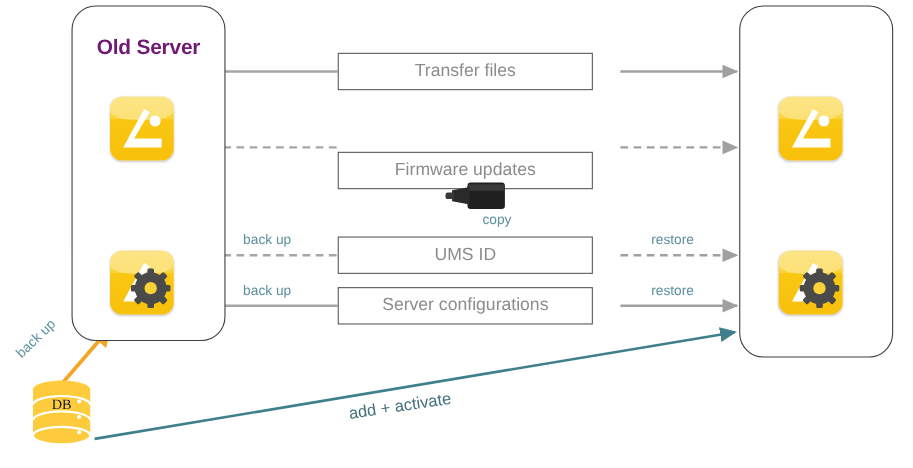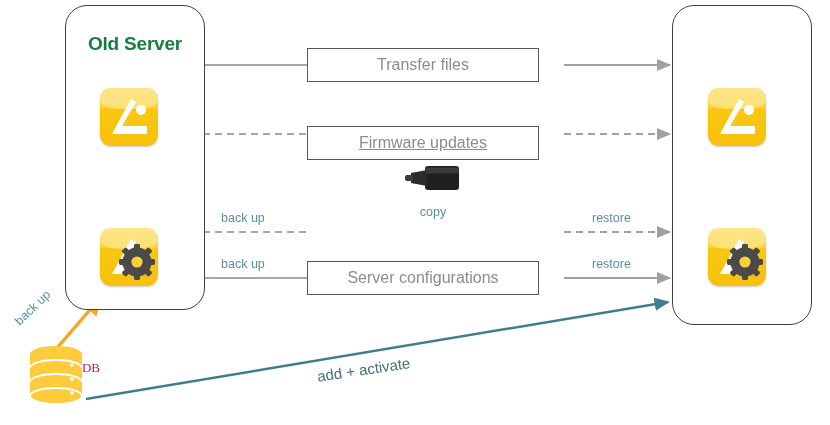--- a/index.html
+++ b/index.html
@@ -27,21 +27,21 @@
   #old-server-box { left: 65px; top: 5px; width: 140px; height: 305px; }
   #new-server-box { left: 672px; top: 5px; width: 140px; height: 320px; }
 
   .server-title {
     position: absolute;
     width: 100%;
     text-align: center;
     top: 33px;
     font-size: 19px;
     font-weight: bold;
-    color: #15803d;
+    color: #701a75;
     letter-spacing: -0.2px;
   }
 
   
   .app-icon {
     position: absolute;
     width: 58px;
     height: 58px;
     border-radius: 11px;
     background: linear-gradient(180deg, #fcd84d 0%, #fbd338 34%, #f9c712 36%, #f8c00a 100%);
@@ -79,35 +79,34 @@
     color: #5b8fa0;
     white-space: nowrap;
   }
 
   
   #usb-dongle { position: absolute; left: 401px; top: 163px; width: 64px; height: 30px; }
   #usb-label {
     position: absolute;
     left: 401px; top: 193px;
     width: 64px;
-    text-align: center;
+    text-align: right;
     font-size: 12.5px;
     color: #5b8fa0;
-    margin-top: 12px;
   }
 
   
   #db-stack { position: absolute; left: 28px; top: 345px; width: 56px; height: 64px; }
   #db-text {
     position: absolute;
-    left: 44px; top: 360px;
+    left: 28px; top: 360px;
     width: 56px;
-    text-align: right;
+    text-align: center;
     font-size: 13px;
-    color: #be185d;
+    color: #0f172a;
     font-family: "Liberation Serif", serif;
   }
 
   #backup-rot {
     position: absolute;
     left: 12px; top: 318px;
     font-size: 12.5px;
     color: #5b8fa0;
     transform: rotate(-44deg);
     transform-origin: left top;
@@ -221,22 +220,23 @@
           <rect x="23" y="41" width="6" height="7" rx="1.4" transform="rotate(45 26 44.5)"></rect>
           <rect x="45" y="41" width="6" height="7" rx="1.4" transform="rotate(-45 48 44.5)"></rect>
         </g>
         <circle cx="37" cy="34" r="5.6" fill="#fbd338"></circle>
       </g>
     </svg>
   </div>
 
   <div class="label-box box-x" style="top:48px;">Transfer files</div>
 
-  <div class="label-box box-x" style="top:126px;text-decoration:underline;">Firmware updates</div>
-
+  <div class="label-box box-x" style="top:138px;">Firmware updates</div>
+
+  <div class="label-box box-x" style="top:215px;">UMS ID</div>
 
   <div class="label-box box-x" style="top:261px;">Server configurations</div>
 
   <div class="wire-label" style="left:221px; top:211px;">back up</div>
   <div class="wire-label" style="left:592px; top:211px;">restore</div>
 
   <div class="wire-label" style="left:221px; top:257px;">back up</div>
   <div class="wire-label" style="left:592px; top:257px;">restore</div>
 
   <svg id="usb-dongle" viewBox="0 0 64 30">

